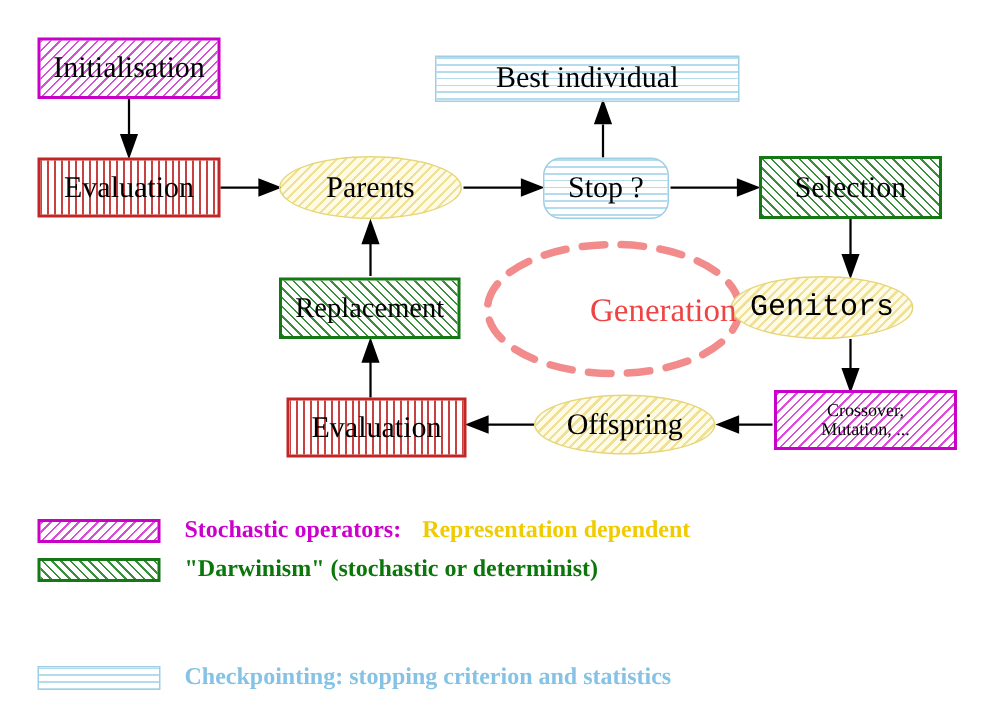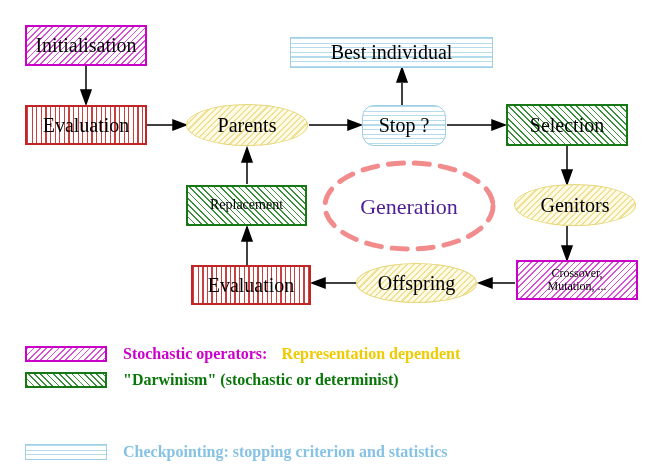--- a/index.html
+++ b/index.html
@@ -19,22 +19,22 @@
   .p-green { border:2px solid #157815;
     background:repeating-linear-gradient(45deg,#3A8F3A 0,#3A8F3A 1.2px,#FFFFFF 1.2px,#FFFFFF 4.4px); }
   .p-red { border:2px solid #C22525;
     background:repeating-linear-gradient(90deg,#C84040 0,#C84040 1.3px,#FFFFFF 1.3px,#FFFFFF 4.6px); }
   .p-cyan { border:1.5px solid #9FCFE5;
     background:repeating-linear-gradient(180deg,#B4DCEC 0,#B4DCEC 1.2px,#FFFFFF 1.2px,#FFFFFF 4.6px); }
   .p-yellow { border:1.5px solid #E7D678;
     background:repeating-linear-gradient(135deg,#F0E098 0,#F0E098 1.5px,#FEFBE6 1.5px,#FEFBE6 4.4px); }
   #svg-layer { position:absolute; left:0; top:0; width:662px; height:471px; }
   #generation-label {
-    position:absolute; left:327px; top:194px; width:164px; text-align:center;
-    color:#4c1d95; font-size:22px;
+    position:absolute; left:327px; top:194px; width:164px; text-align:right;
+    color:#ef4444; font-size:22px;
   }
   .legend-row { position:absolute; left:0; width:662px; height:18px; }
   .legend-swatch { position:absolute; left:25px; width:82px; height:16px; box-sizing:border-box; }
   .legend-text { position:absolute; left:123px; top:-1px; font-size:16px; font-weight:600; white-space:nowrap; }
   .lt-magenta { color:#CC00CC; }
   .lt-yellow  { color:#EFCB00; margin-left:14px; }
   .lt-green   { color:#0B770B; }
   .lt-red     { color:#B51427; }
   .lt-cyan    { color:#85C2E4; }
 </style>
@@ -98,23 +98,23 @@
   <div class="node p-red" style="left:25px; top:105px; width:122px; height:40px;">Evaluation</div>
 
   <div class="node ellipse p-yellow" style="left:186px; top:104px; width:122px; height:42px;text-align:right;">Parents</div>
 
   <div class="node p-cyan" style="left:290px; top:37px; width:203px; height:31px;">Best individual</div>
 
   <div class="node p-cyan" style="left:362px; top:105px; width:84px; height:41px; border-radius:12px; font-size:20px;">Stop ?</div>
 
   <div class="node p-green" style="left:506px; top:104px; width:122px; height:42px;">Selection</div>
 
-  <div class="node p-green" style="left:186px; top:185px; width:121px; height:41px; font-size:14px;">Replacement</div>
+  <div class="node p-green" style="left:186px; top:185px; width:121px; height:41px; font-size:19px;">Replacement</div>
 
-  <div class="node ellipse p-yellow" style="left:514px; top:184px; width:122px; height:42px;">Genitors</div>
+  <div class="node ellipse p-yellow" style="left:487px; top:184px; width:122px; height:42px;font-family:Liberation Mono, monospace;">Genitors</div>
 
   <div id="generation-label">Generation</div>
 
   <div class="node p-magenta" style="left:516px; top:260px; width:122px; height:40px; font-size:12px; flex-direction:column;">
     <span>Crossover,</span>
     <span>Mutation, ...</span>
   </div>
 
   <div class="node ellipse p-yellow" style="left:356px; top:263px; width:121px; height:40px;">Offspring</div>
 

